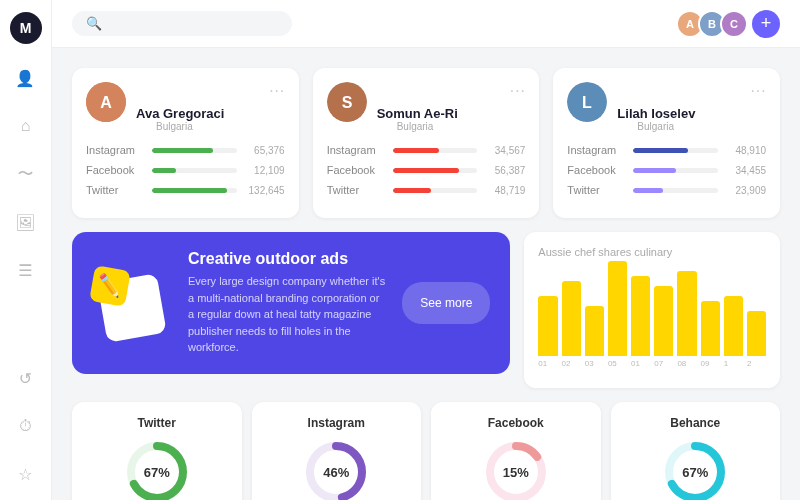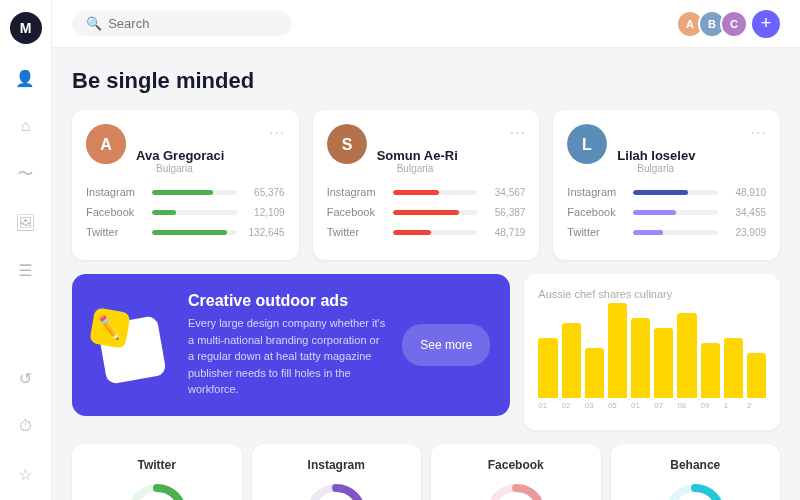--- a/index.html
+++ b/index.html
@@ -168,34 +168,32 @@
   <div class="sidebar-icon">↺</div>
   <div class="sidebar-icon">⏱</div>
   <div class="sidebar-icon">☆</div>
 </nav>
 
 <div class="main">
 
   <header class="header">
     <div class="search-box">
       <span class="search-icon">🔍</span>
-      <input class="search-input" type="text" placeholder="Search" style="">
     </div>
     <div class="header-spacer"></div>
     <div class="avatar-group">
       <div class="avatar" style="background:#e8a87c;">A</div>
       <div class="avatar" style="background:#7e9fc7;">B</div>
       <div class="avatar" style="background:#b07cc6;">C</div>
       <button class="avatar-add">+</button>
     </div>
   </header>
 
   <div class="content">
 
-    <h1 class="page-title">Be single minded</h1>
 
     <div class="cards-row">
 
       <div class="user-card">
         <div class="card-header">
           <div class="card-avatar" style="background:#d4845c; font-size:16px; font-weight:bold;">
             <svg viewBox="0 0 40 40" width="40" height="40">
                 <circle cx="20" cy="20" r="20" fill="#d4845c"></circle>
                 <text x="20" y="26" text-anchor="middle" fill="#fff" font-size="16" font-weight="bold">A</text>
               </svg>

